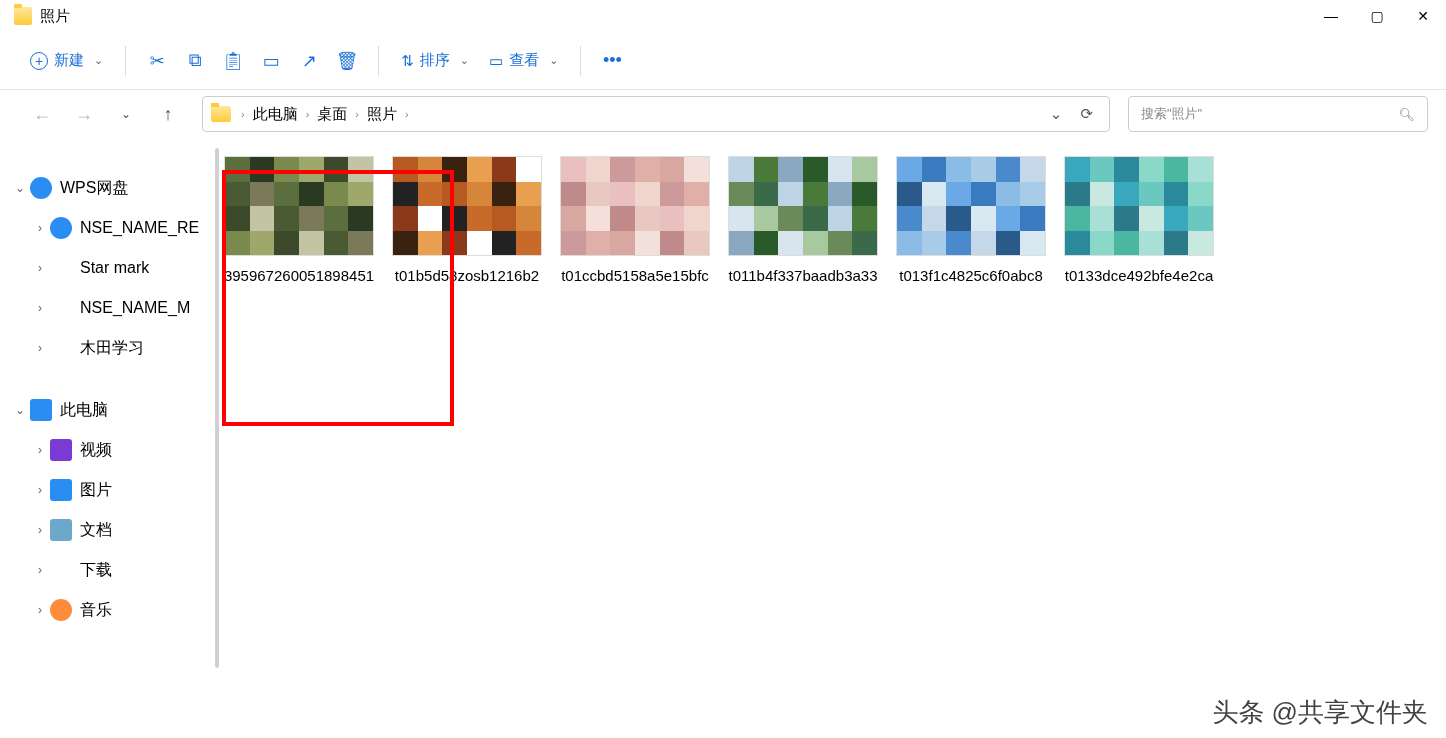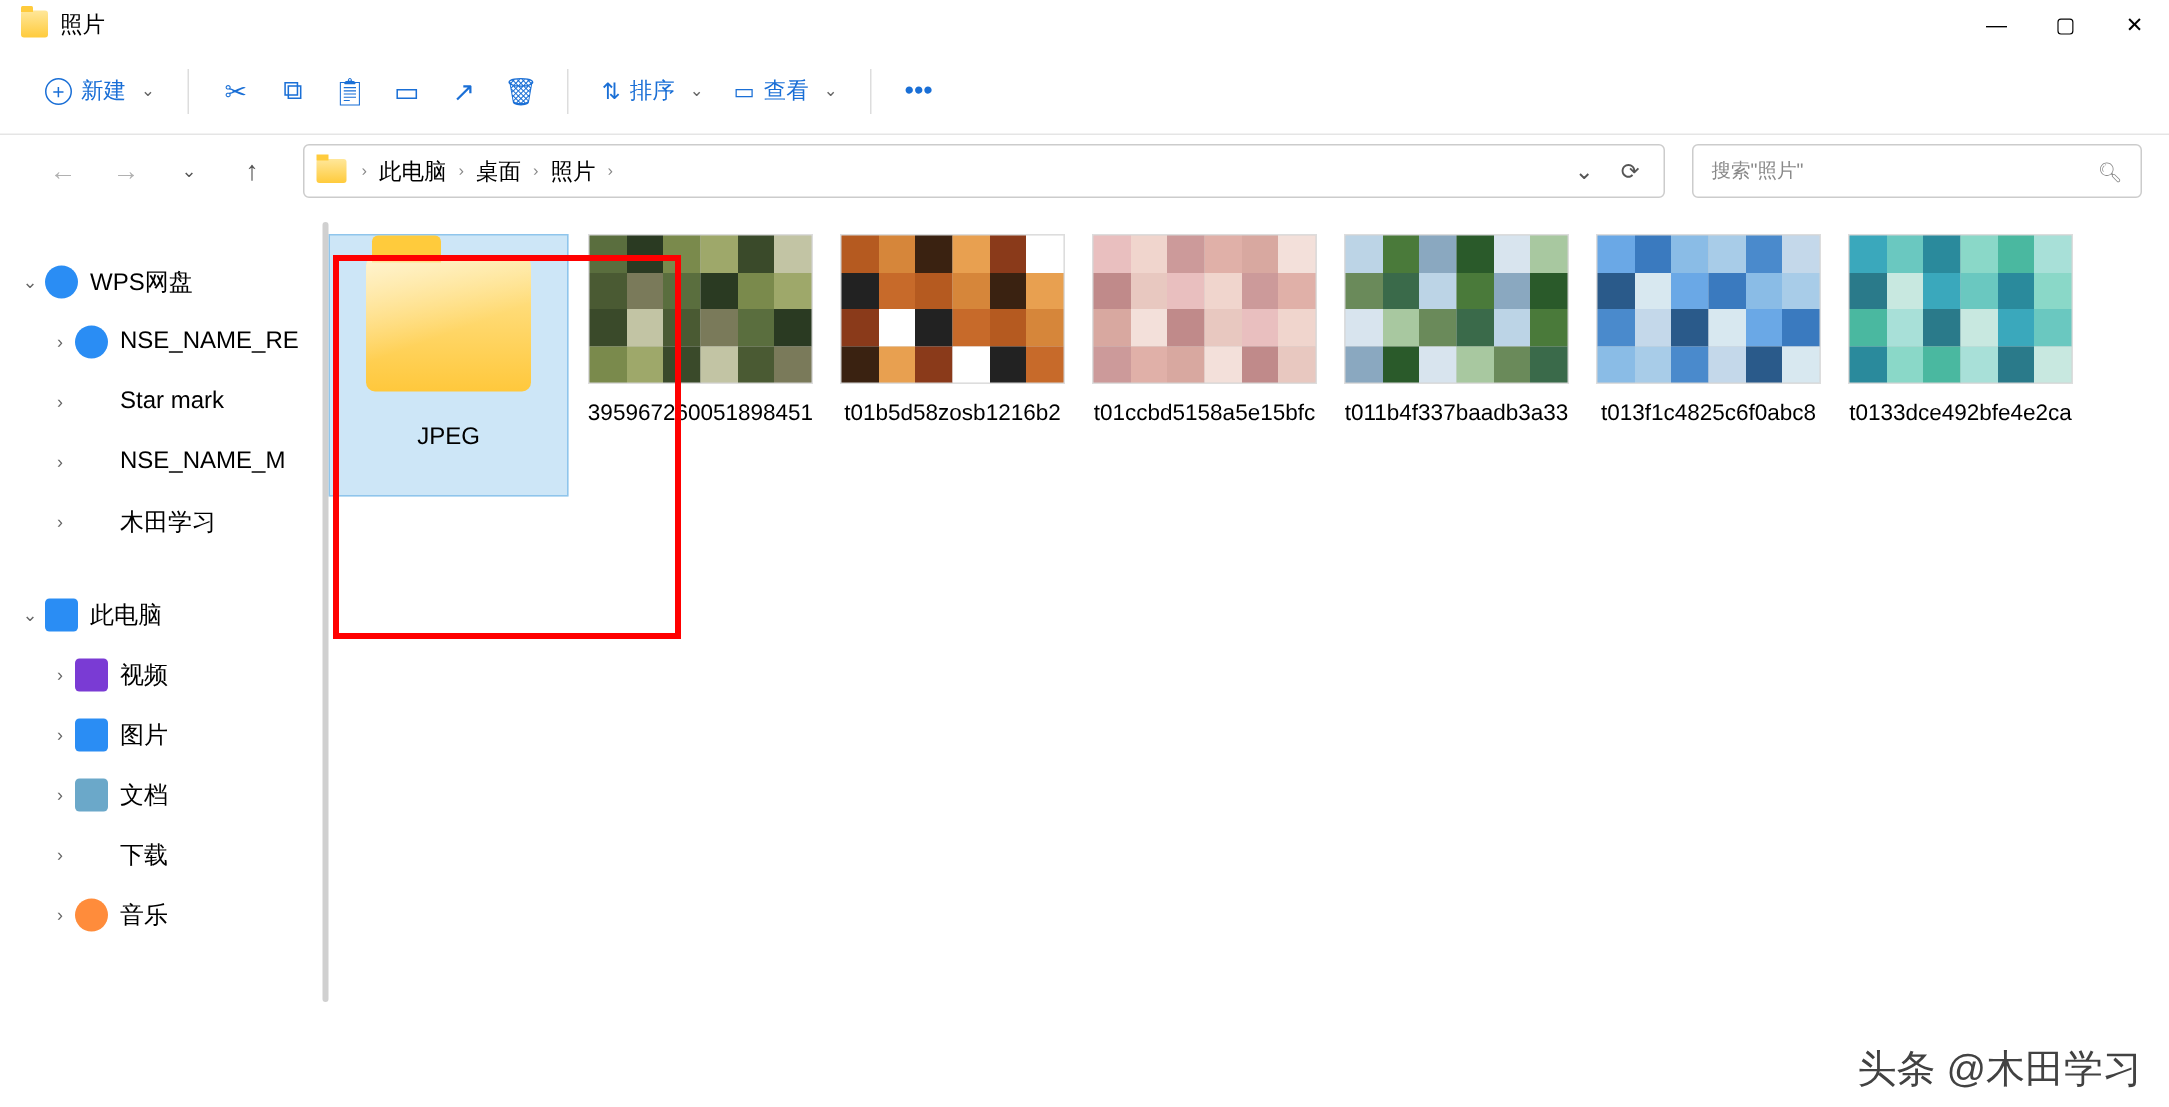--- a/index.html
+++ b/index.html
@@ -196,26 +196,20 @@
         <span>下载</span>
       </div>
       <div class="side-item">
         <span class="sp" style="width:30px"></span>
         <span class="exp">›</span>
         <span class="side-ico ico-music"></span>
         <span>音乐</span>
       </div>
     </div>
   <div class="content" id="content">
-      <div class="item folder-item">
-        <div class="sel">
-          <div class="big-folder"></div>
-          <div class="folderlabel">JPEG</div>
-        </div>
-      </div>
       <div class="item">
         <div class="thumb">
           <div class="px">
             <div style="background:#5a6e3e"></div>
             <div style="background:#2a3a22"></div>
             <div style="background:#7a8a4c"></div>
             <div style="background:#9ea86a"></div>
             <div style="background:#3a4a2a"></div>
             <div style="background:#c2c4a4"></div>
             <div style="background:#4a5a33"></div>
@@ -392,13 +386,13 @@
             <div style="background:#2a7a8a"></div>
             <div style="background:#c8e8e0"></div>
           </div>
         </div>
         <div>t0133dce492bfe4e2ca</div>
       </div>
     </div>
 </div>
 
 <div class="hl" id="hl" style="left: 222px; top: 170px; width: 232px; height: 256px;"></div>
-<div class="watermark">头条 @木田学习</div>
+<div class="watermark">头条 @共享文件夹</div>
 
 </body></html>

